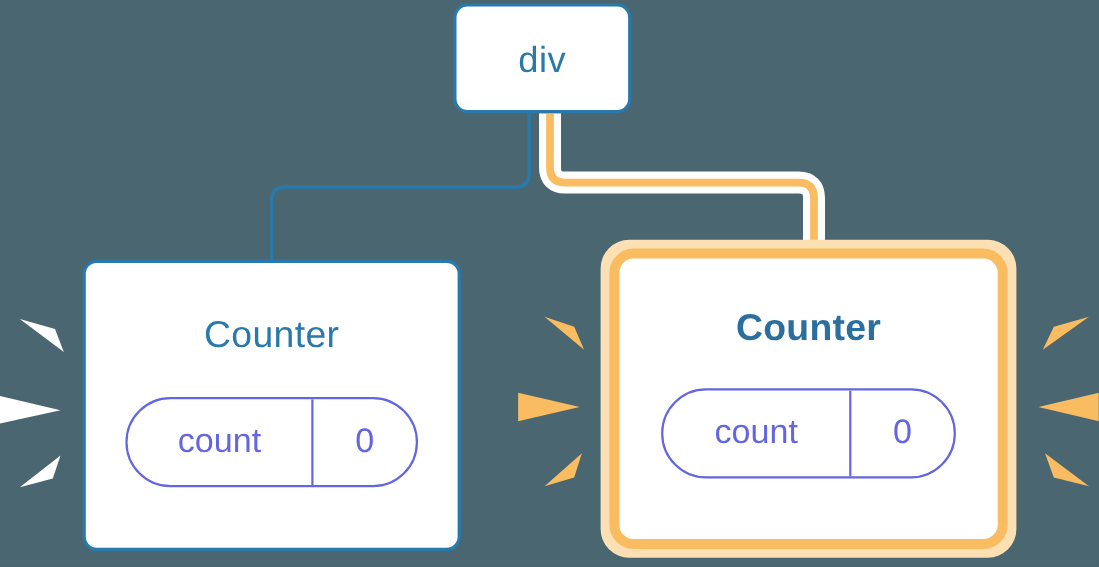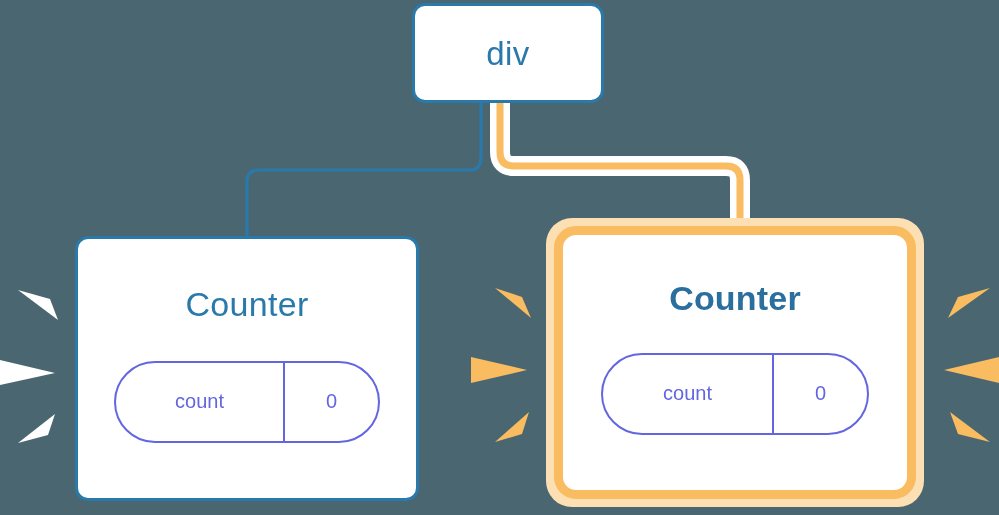--- a/index.html
+++ b/index.html
@@ -41,21 +41,21 @@
     display: flex;
     flex-direction: column;
     align-items: center;
     z-index: 3;
   }
 
   
   .node-root {
     left: 412px;
     top: 3px;
-    width: 192px;
+    width: 162px;
     height: 100px;
     border: 3px solid #2a79ab;
     border-radius: 13px;
     justify-content: center;
   }
   .node-root .node-title {
     font-size: 33px;
     font-weight: 400;
     color: #2a79ab;
     letter-spacing: 0.5px;
@@ -134,21 +134,21 @@
   }
   .pill-right {
     margin-top: 38px;
     width: 268px;
   }
   .state-key,
   .state-val {
     display: flex;
     align-items: center;
     justify-content: center;
-    font-size: 20px;
+    font-size: 31px;
     color: #6366e0;
     font-weight: 400;
     line-height: 1;
     box-sizing: border-box;
   }
   .state-key { flex: 1 1 auto; padding-bottom: 3px; }
   .state-val {
     flex: 0 0 95px;
     border-left: 2px solid #6366e0;
     padding-bottom: 3px;

